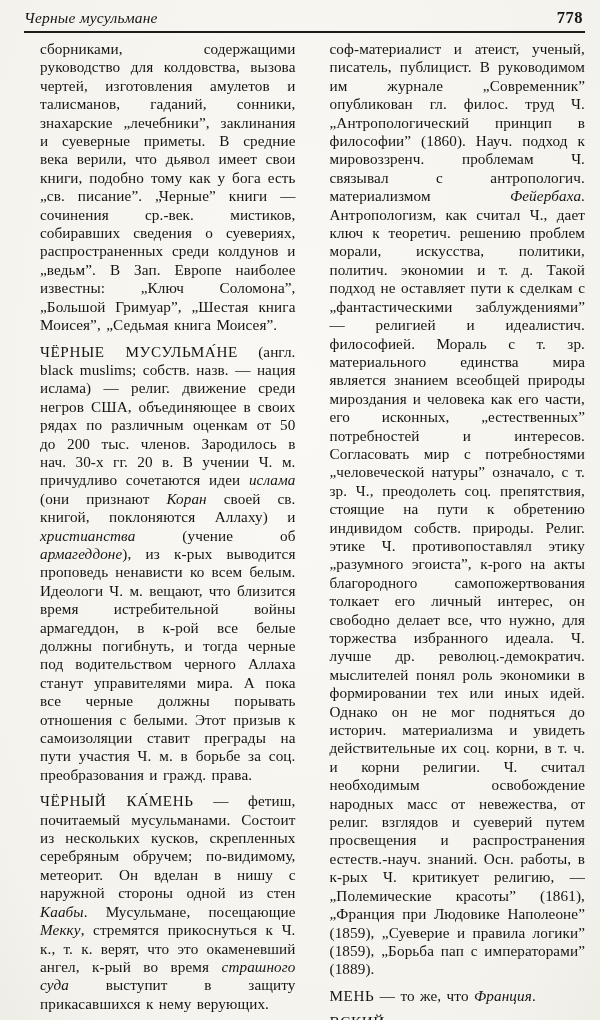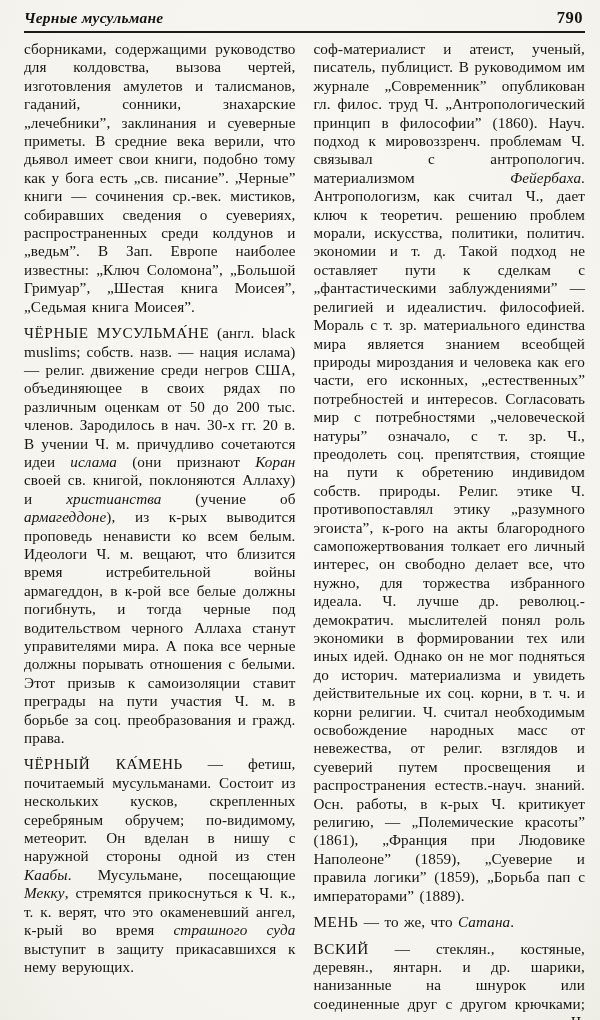--- a/index.html
+++ b/index.html
@@ -11,53 +11,53 @@
     font-family:"Liberation Serif","DejaVu Serif",serif;
     padding:6px 15px 0 24px;
     overflow:hidden;
     position:relative;
   }
   .header{
     display:flex;justify-content:space-between;align-items:baseline;
     padding:2px 2px 1px 0;
   }
   .running-title{
-    font-style:italic;font-weight:bold;font-size:15.5px;letter-spacing:.2px;
+    font-style:italic;font-weight:normal;font-size:15.5px;letter-spacing:.2px;
   }
   .page-number{
     font-weight:bold;font-size:16.5px;letter-spacing:.5px;
   }
   .rule{height:2px;background:#1c1b19;margin:2px 0 7px 0;}
   .columns{display:flex;gap:18px;}
   .col{
     flex:1;min-width:0;
     text-align:justify;
     font-size:15.2px;line-height:18.4px;
     word-spacing:1.5px;letter-spacing:.1px;
   }
-  p.entry{margin:0 0 8px 0;}
+  p.entry{margin:0 0 8px 16px;}
   p.entry:last-child{margin-bottom:0;}
   .hw{font-weight:normal;letter-spacing:.6px;}
   .it{font-style:italic;}
   .tx{}
 </style>
 </head>
 <body>
 
 <div class="page">
   <div class="header">
     <span class="running-title">Черные мусульмане</span>
-    <span class="page-number">790</span>
+    <span class="page-number">778</span>
   </div>
   <div class="rule"></div>
   <div class="columns">
     <div class="col">
         <p class="entry"><span class="tx">сборниками, содержащими руководство для колдовства, вызова чертей, изготовления амулетов и талисманов, гаданий, сонники, знахарские „лечебники”, заклинания и суеверные приметы. В средние века верили, что дьявол имеет свои книги, подобно тому как у бога есть „св. писание”. „Черные” книги — сочинения ср.-век. мистиков, собиравших сведения о суевериях, распространенных среди колдунов и „ведьм”. В Зап. Европе наиболее известны: „Ключ Соломона”, „Большой Гримуар”, „Шестая книга Моисея”, „Седьмая книга Моисея”.</span></p>
         <p class="entry"><span class="hw">ЧЁРНЫЕ МУСУЛЬМА́НЕ</span><span class="tx"> (англ. black muslims; собств. назв. — нация ислама) — религ. движение среди негров США, объединяющее в своих рядах по различным оценкам от 50 до 200 тыс. членов. Зародилось в нач. 30-х гг. 20 в. В учении Ч. м. причудливо сочетаются идеи </span><span class="it">ислама</span><span class="tx"> (они признают </span><span class="it">Коран</span><span class="tx"> своей св. книгой, поклоняются Аллаху) и </span><span class="it">христианства</span><span class="tx"> (учение об </span><span class="it">армагеддоне</span><span class="tx">), из к-рых выводится проповедь ненависти ко всем белым. Идеологи Ч. м. вещают, что близится время истребительной войны армагеддон, в к-рой все белые должны погибнуть, и тогда черные под водительством черного Аллаха станут управителями мира. А пока все черные должны порывать отношения с белыми. Этот призыв к самоизоляции ставит преграды на пути участия Ч. м. в борьбе за соц. преобразования и гражд. права.</span></p>
         <p class="entry"><span class="hw">ЧЁРНЫЙ КА́МЕНЬ</span><span class="tx"> — фетиш, почитаемый мусульманами. Состоит из нескольких кусков, скрепленных серебряным обручем; по-видимому, метеорит. Он вделан в нишу с наружной стороны одной из стен </span><span class="it">Каабы</span><span class="tx">. Мусульмане, посещающие </span><span class="it">Мекку</span><span class="tx">, стремятся прикоснуться к Ч. к., т. к. верят, что это окаменевший ангел, к-рый во время </span><span class="it">страшного суда</span><span class="tx"> выступит в защиту прикасавшихся к нему верующих.</span></p>
       </div>
     <div class="col">
         <p class="entry"><span class="tx">соф-материалист и атеист, ученый, писатель, публицист. В руководимом им журнале „Современник” опубликован гл. филос. труд Ч. „Антропологический принцип в философии” (1860). Науч. подход к мировоззренч. проблемам Ч. связывал с антропологич. материализмом </span><span class="it">Фейербаха</span><span class="tx">. Антропологизм, как считал Ч., дает ключ к теоретич. решению проблем морали, искусства, политики, политич. экономии и т. д. Такой подход не оставляет пути к сделкам с „фантастическими заблуждениями” — религией и идеалистич. философией. Мораль с т. зр. материального единства мира является знанием всеобщей природы мироздания и человека как его части, его исконных, „естественных” потребностей и интересов. Согласовать мир с потребностями „человеческой натуры” означало, с т. зр. Ч., преодолеть соц. препятствия, стоящие на пути к обретению индивидом собств. природы. Религ. этике Ч. противопоставлял этику „разумного эгоиста”, к-рого на акты благородного самопожертвования толкает его личный интерес, он свободно делает все, что нужно, для торжества избранного идеала. Ч. лучше др. революц.-демократич. мыслителей понял роль экономики в формировании тех или иных идей. Однако он не мог подняться до историч. материализма и увидеть действительные их соц. корни, в т. ч. и корни религии. Ч. считал необходимым освобождение народных масс от невежества, от религ. взглядов и суеверий путем просвещения и распространения естеств.-науч. знаний. Осн. работы, в к-рых Ч. критикует религию, — „Полемические красоты” (1861), „Франция при Людовике Наполеоне” (1859), „Суеверие и правила логики” (1859), „Борьба пап с императорами” (1889).</span></p>
-        <p class="entry"><span class="hw">МЕНЬ</span><span class="tx"> — то же, что </span><span class="it">Сатана</span><span class="tx">.</span></p>
+        <p class="entry"><span class="hw">МЕНЬ</span><span class="tx"> — то же, что </span><span class="it">Франция</span><span class="tx">.</span></p>
         <p class="entry"><span class="hw">ВСКИЙ</span><span class="tx"> — стеклян., костяные, деревян., янтарн. и др. шарики, нанизанные на шнурок или соединенные друг с другом крючками; у православных и католиков к Ч. подвешивается крестик. Служат</span></p>
       </div>
   </div>
 </div>
 
 </body></html>

